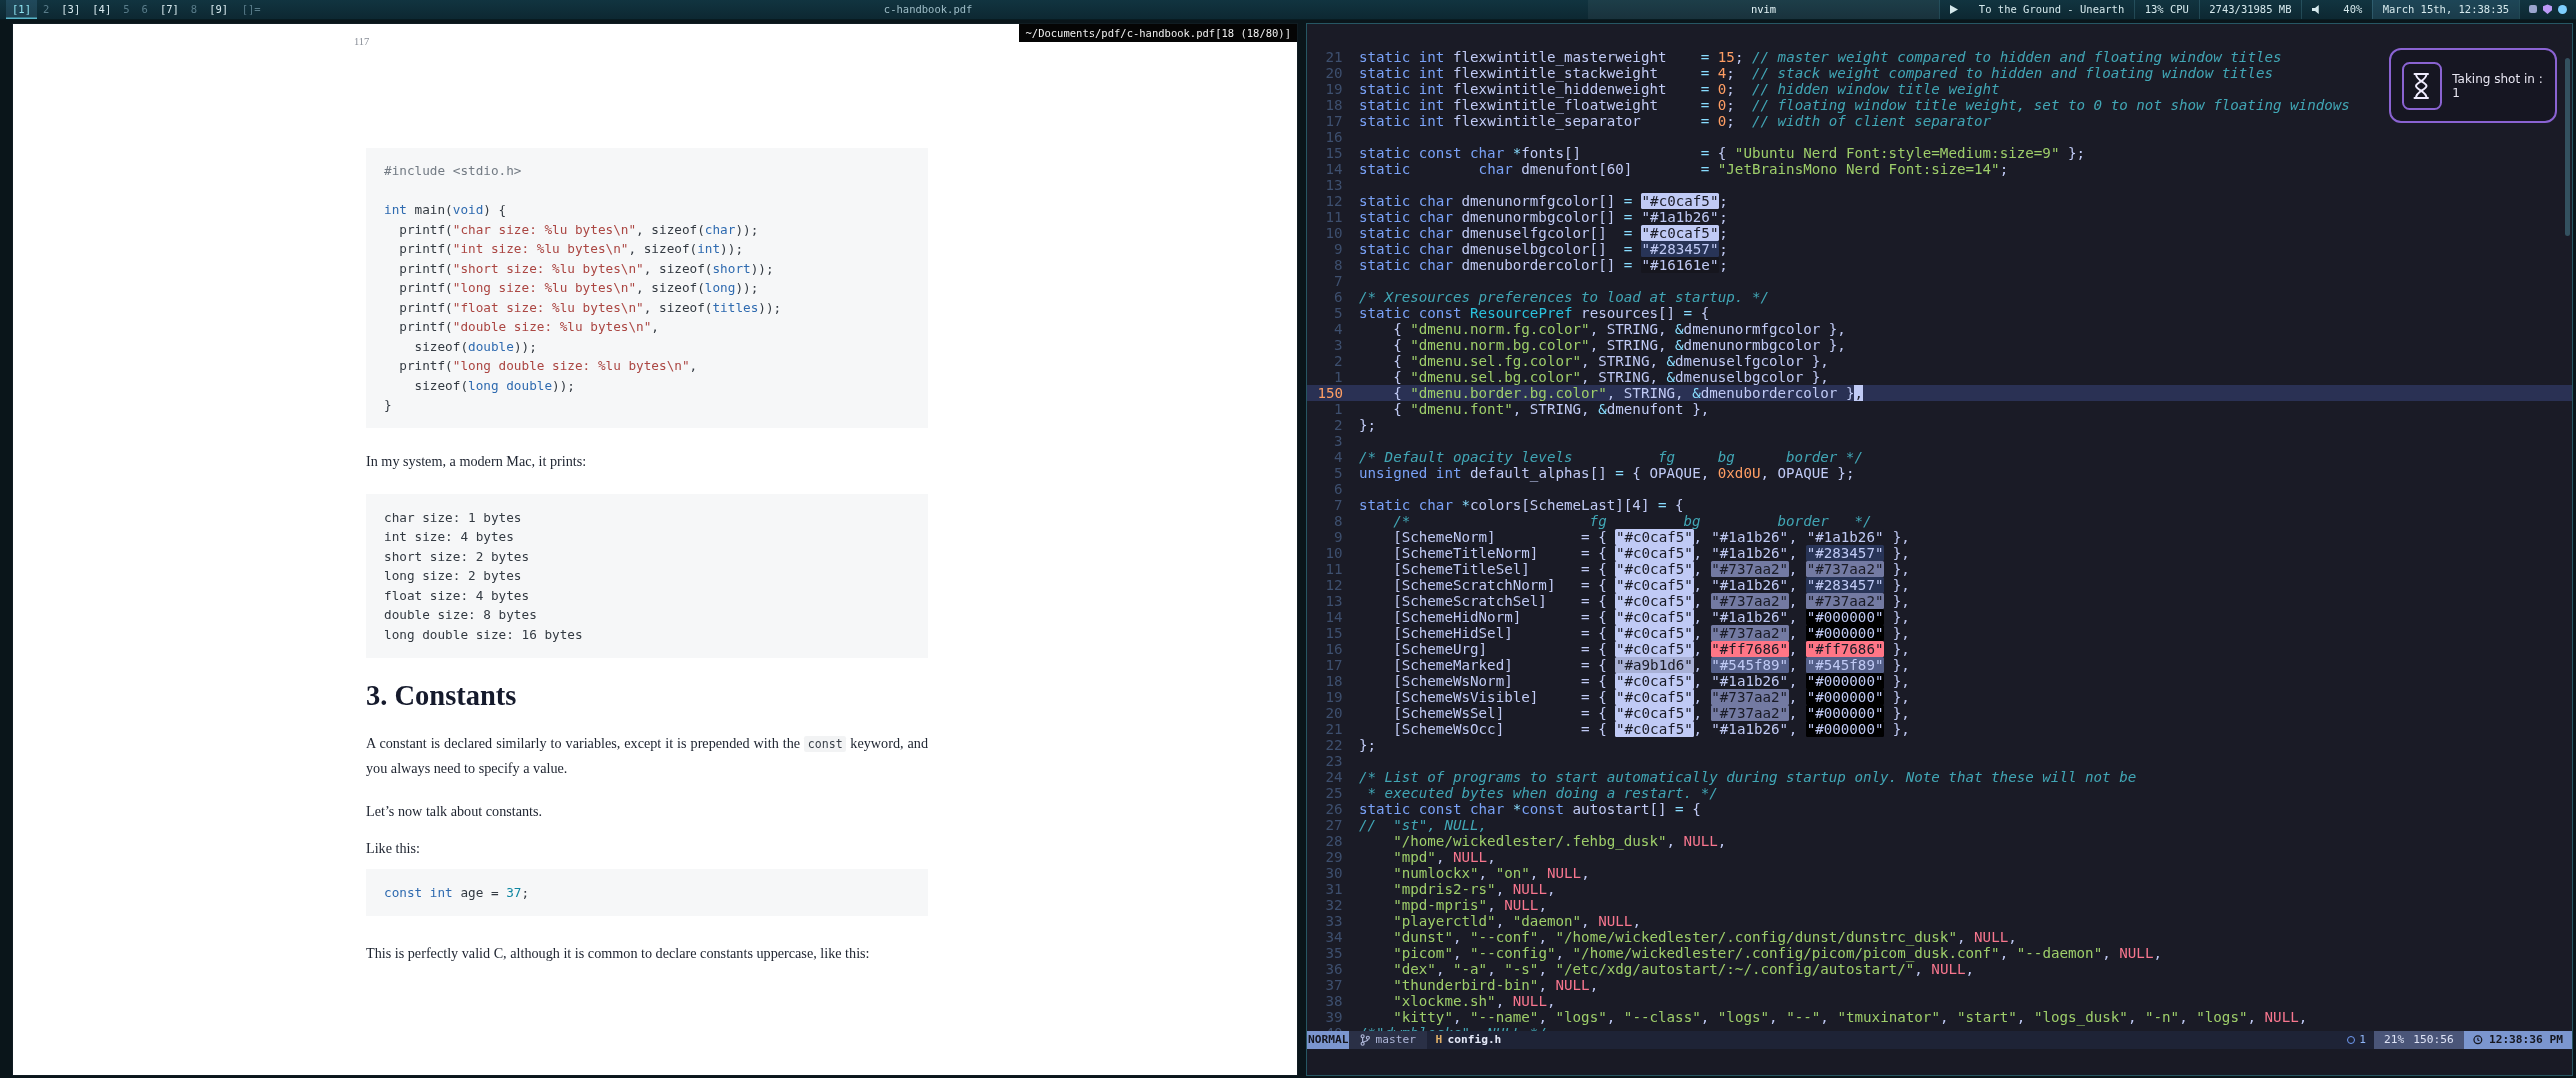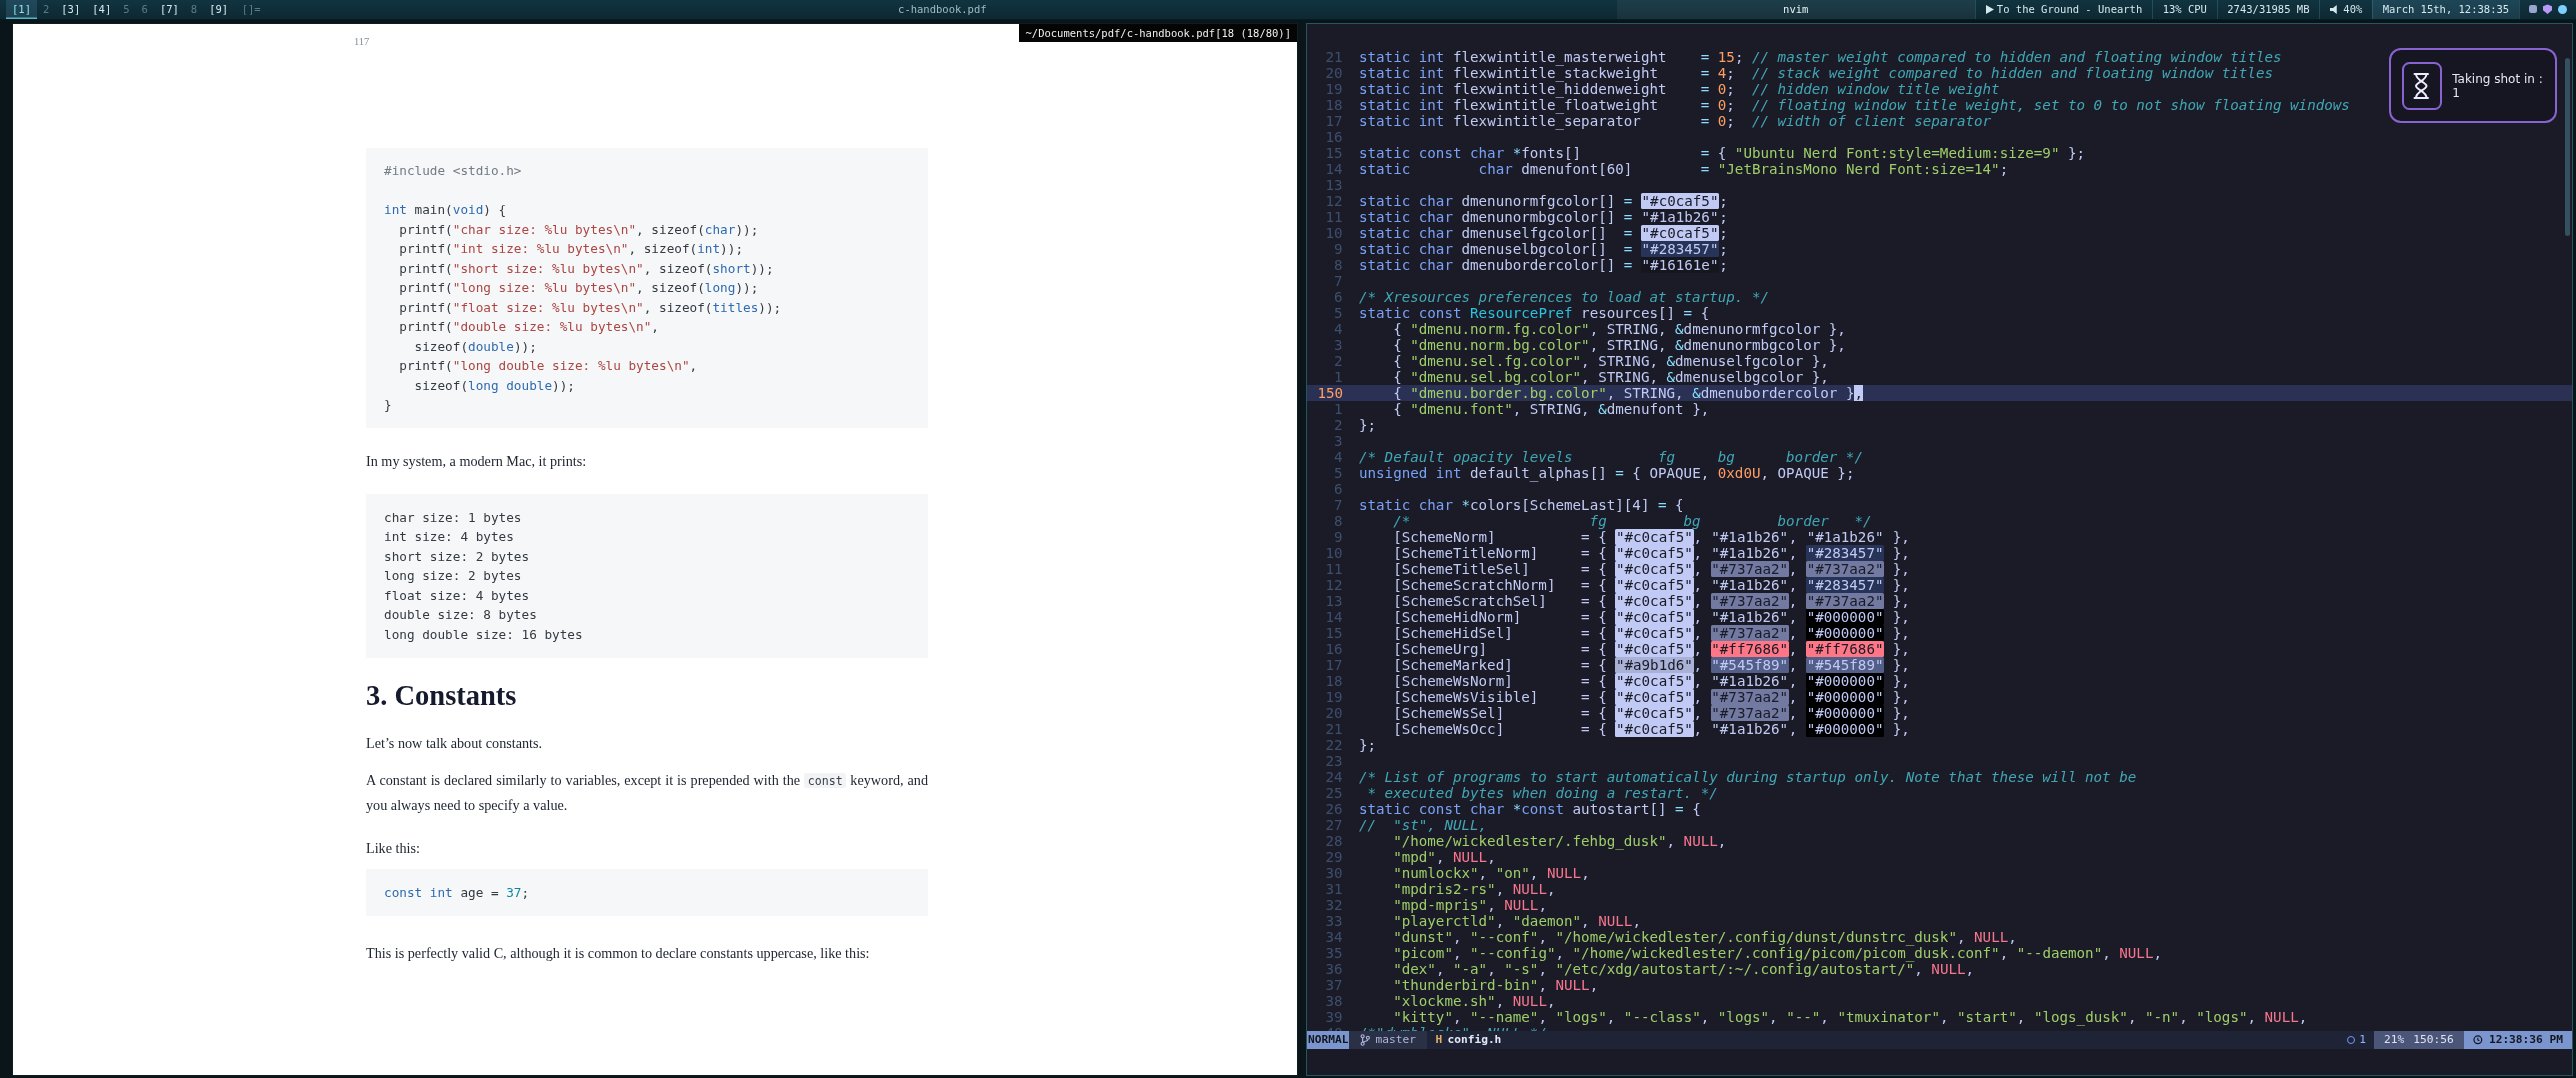--- a/index.html
+++ b/index.html
@@ -14,21 +14,21 @@
   .tag{display:flex;align-items:center;padding:0 6px;color:#d7e9ee}
   .tag.empty{color:#597c8a}
   .tag.selected{color:#8fe3f0;background:rgba(125,207,255,.14);box-shadow:inset 0 -1.5px 0 #58b5c9}
   .layout{display:flex;align-items:center;padding:0 7.5px;color:#597c8a}
   .bar-titles{flex:1;display:flex;min-width:0;overflow:hidden}
   .bar-title{display:flex;align-items:center;justify-content:center;white-space:nowrap;overflow:hidden;color:#9dbcc6}
   .t1{flex:79}
   .t2{flex:21}
   .t2.focused{color:#e2f2f5;background:rgba(255,255,255,.05)}
   .status{display:flex;align-items:stretch}
-  .seg{display:flex;align-items:center;gap:3px;padding:0 9.7px;border-left:0.7px solid rgba(110,180,200,.22)}
+  .seg{display:flex;align-items:center;gap:21px;padding:0 9.7px;border-left:0.7px solid rgba(110,180,200,.22)}
   .seg.date{background:rgba(125,207,255,.12)}
   .tray{display:flex;align-items:center;gap:6px;padding:0 9px;border-left:0.7px solid rgba(110,180,200,.22)}
   .tray-circle{width:9px;height:9px;border-radius:50%;background:#7dcfff}
   .tray-shield{width:9px;height:9.7px;background:#bb9af7;clip-path:polygon(50% 0,100% 20%,100% 60%,50% 100%,0 60%,0 20%)}
   .tray-square{width:8.2px;height:8.2px;border-radius:2.2px;background:#9aa5ce}
 
   
   .win-pdf{position:absolute;left:12px;top:22.5px;width:1286px;height:1053px;display:flex;flex-direction:row;
     border:0.7px solid #101c22;background:#ffffff}
   .pdf-page{flex:1;position:relative;overflow:hidden;background:#ffffff}
@@ -160,22 +160,22 @@
       <div class="codeblock" id="pdf-output">
           <div class="code-line">char size: 1 bytes</div>
           <div class="code-line">int size: 4 bytes</div>
           <div class="code-line">short size: 2 bytes</div>
           <div class="code-line">long size: 2 bytes</div>
           <div class="code-line">float size: 4 bytes</div>
           <div class="code-line">double size: 8 bytes</div>
           <div class="code-line">long double size: 16 bytes</div>
         </div>
       <h2 class="pdf-heading">3. Constants</h2>
+      <p class="pdf-para mb25"><span>A constant is declared similarly to variables, except it is prepended with the </span><code class="inline-code">const</code><span> keyword, and you always need to specify a value.</span></p>
       <p class="pdf-para mb17">Let’s now talk about constants.</p>
-      <p class="pdf-para mb25"><span>A constant is declared similarly to variables, except it is prepended with the </span><code class="inline-code">const</code><span> keyword, and you always need to specify a value.</span></p>
       <p class="pdf-para mb13">Like this:</p>
       <div class="codeblock mb33" id="pdf-code2">
           <div class="code-line"><span class="pk">const int </span><span class="pp">age = </span><span class="pn">37</span><span class="pp">;</span></div>
         </div>
       <p class="pdf-para">This is perfectly valid C, although it is common to declare constants uppercase, like this:</p>
     </div>
   </div>
   <div class="pdf-status">
     <span>~/Documents/pdf/c-handbook.pdf</span>
     <span>[18 (18/80)]</span>

